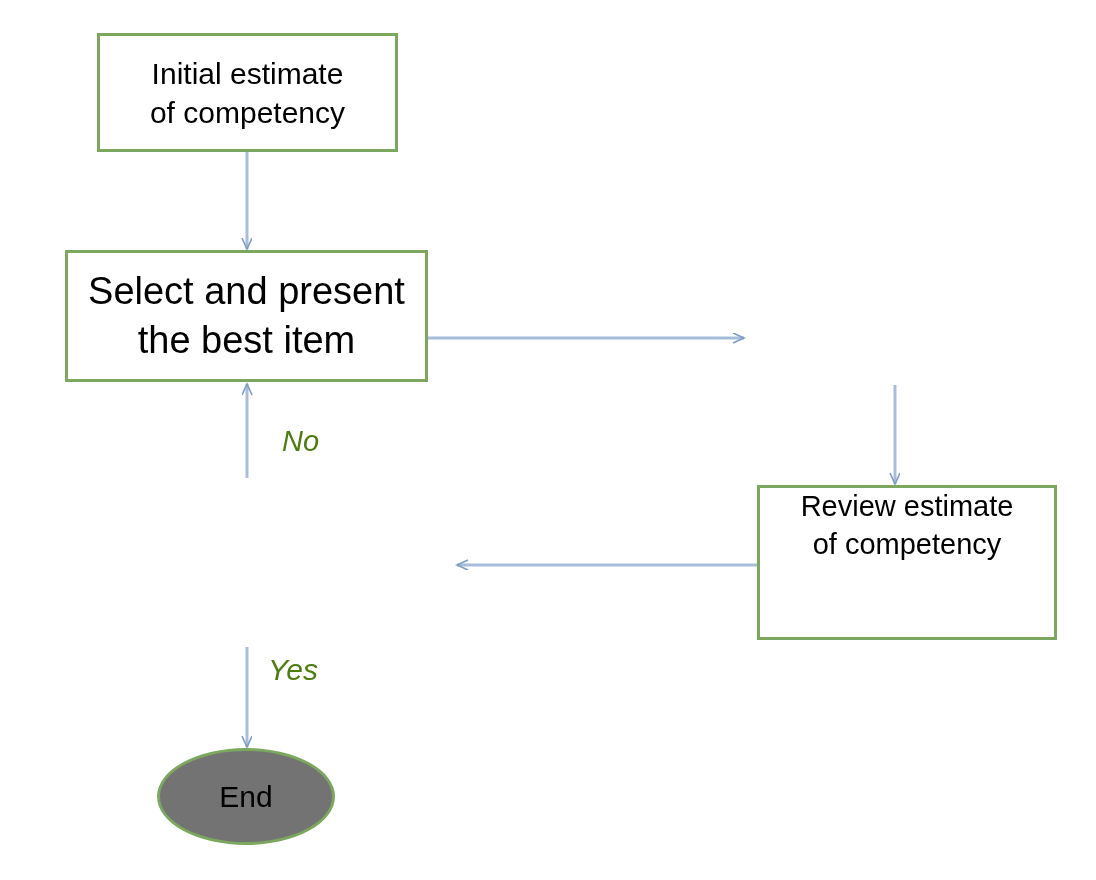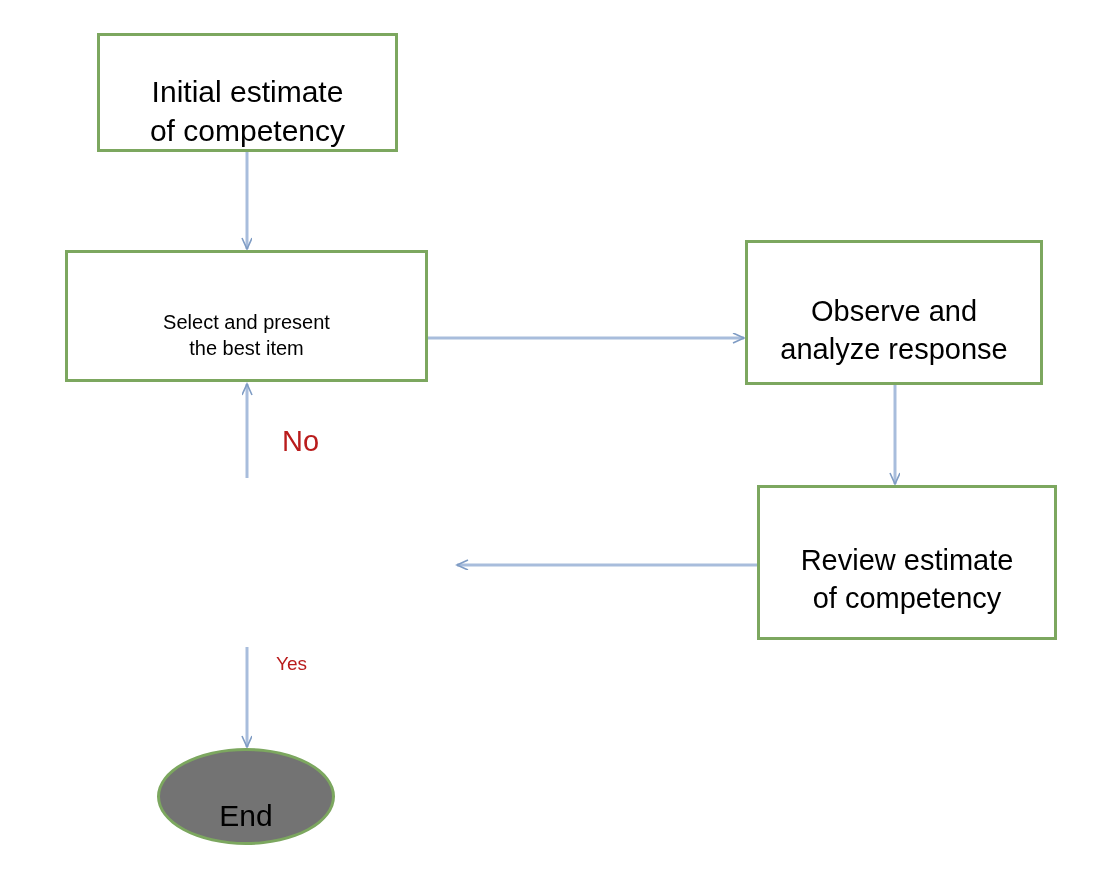--- a/index.html
+++ b/index.html
@@ -26,21 +26,20 @@
     justify-content: center;
     text-align: center;
     color: #000000;
     background: #ffffff;
   }
   .node .label {
     display: block;
     line-height: 1.30;
     white-space: pre-line;
     color: #000000;
-    margin-top: 37px;
   }
   .rect {
     border: 3px solid #7ca75f;
     background: #ffffff;
   }
   .ellipse {
     border: 3px solid #7ca75f;
     border-radius: 50%;
     background: #737373;
   }
@@ -56,42 +55,43 @@
     top: 0;
     overflow: visible;
   }
   .diamond-wrap .label {
     position: relative;
     z-index: 2;
     color: #000000;
   }
   .edge-label {
     position: absolute;
-    color: #b91c1c;
+    color: #4d7c0f;
     white-space: nowrap;
+    font-style: italic;
   }
   #connectors {
     position: absolute;
     left: 0;
     top: 0;
     width: 1096px;
     height: 880px;
     pointer-events: none;
   }
   
   #node-initial  { left: 97px;  top: 33px;  width: 301px; height: 119px; font-size: 30px; }
-  #node-select   { left: 65px;  top: 250px; width: 363px; height: 132px; font-size: 20px; }
+  #node-select   { left: 65px;  top: 250px; width: 363px; height: 132px; font-size: 38px; }
   #node-observe  { left: 745px; top: 240px; width: 298px; height: 145px; font-size: 29px; }
   #node-review   { left: 757px; top: 485px; width: 300px; height: 155px; font-size: 29px;
-                   align-items: flex-start; padding-top: 17px; }
+                   align-items: flex-start; }
   #node-end      { left: 157px; top: 748px; width: 178px; height: 97px; font-size: 30px; }
   #node-finished { left: 40px;  top: 478px; width: 415px; height: 169px; font-size: 30px; }
   
   #label-no  { left: 282px; top: 425px; font-size: 29px; }
-  #label-yes { left: 276px; top: 653px; font-size: 19px; }
+  #label-yes { left: 268px; top: 653px; font-size: 30px; }
 </style>
 </head>
 <body>
 
 <div id="canvas">
 
   <svg id="connectors" width="1096" height="880" viewBox="0 0 1096 880" xmlns="http://www.w3.org/2000/svg">
     <defs>
       <marker id="arrowhead" markerWidth="14" markerHeight="14" refX="12" refY="5" orient="auto" markerUnits="userSpaceOnUse">
         <path d="M1,0 L12,5 L1,10" fill="none" stroke="#7f9cc4" stroke-width="1.6"></path>
@@ -114,24 +114,20 @@
   <div class="node rect" id="node-initial">
     <span class="label">Initial estimate
 of competency</span>
   </div>
 
   <div class="node rect" id="node-select">
     <span class="label">Select and present
 the best item</span>
   </div>
 
-  <div class="node rect" id="node-observe">
-    <span class="label">Observe and
-analyze response</span>
-  </div>
 
   <div class="node rect" id="node-review">
     <span class="label">Review estimate
 of competency</span>
   </div>
 
 
   <div class="node ellipse" id="node-end">
     <span class="label">End</span>
   </div>

